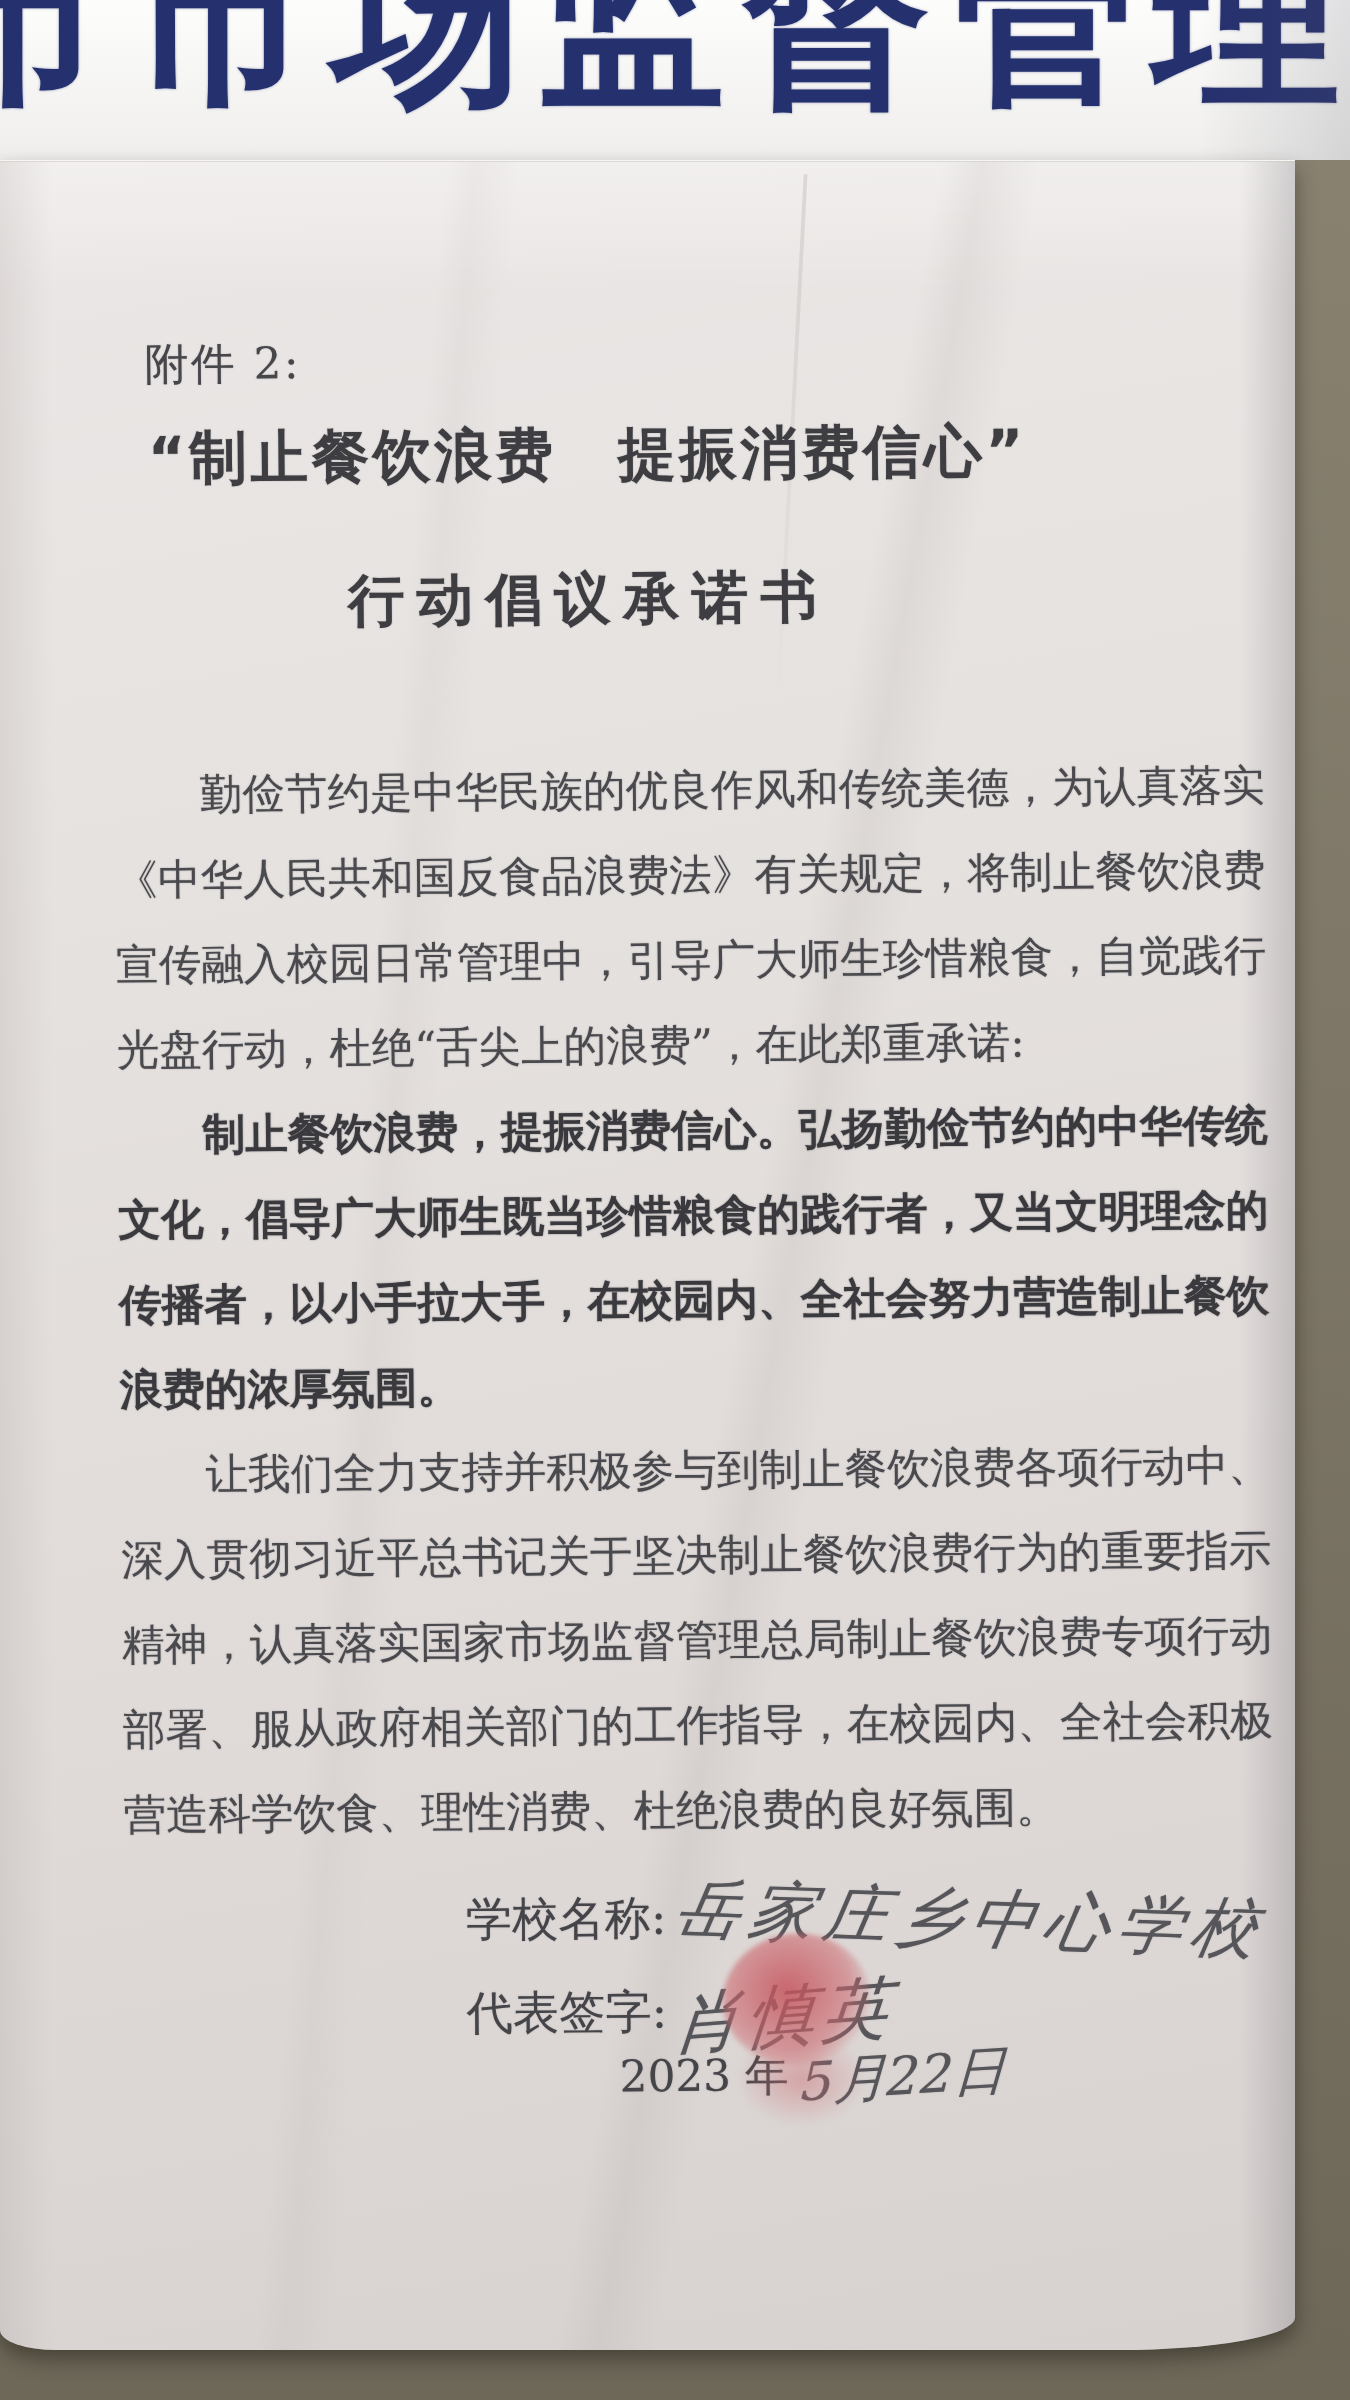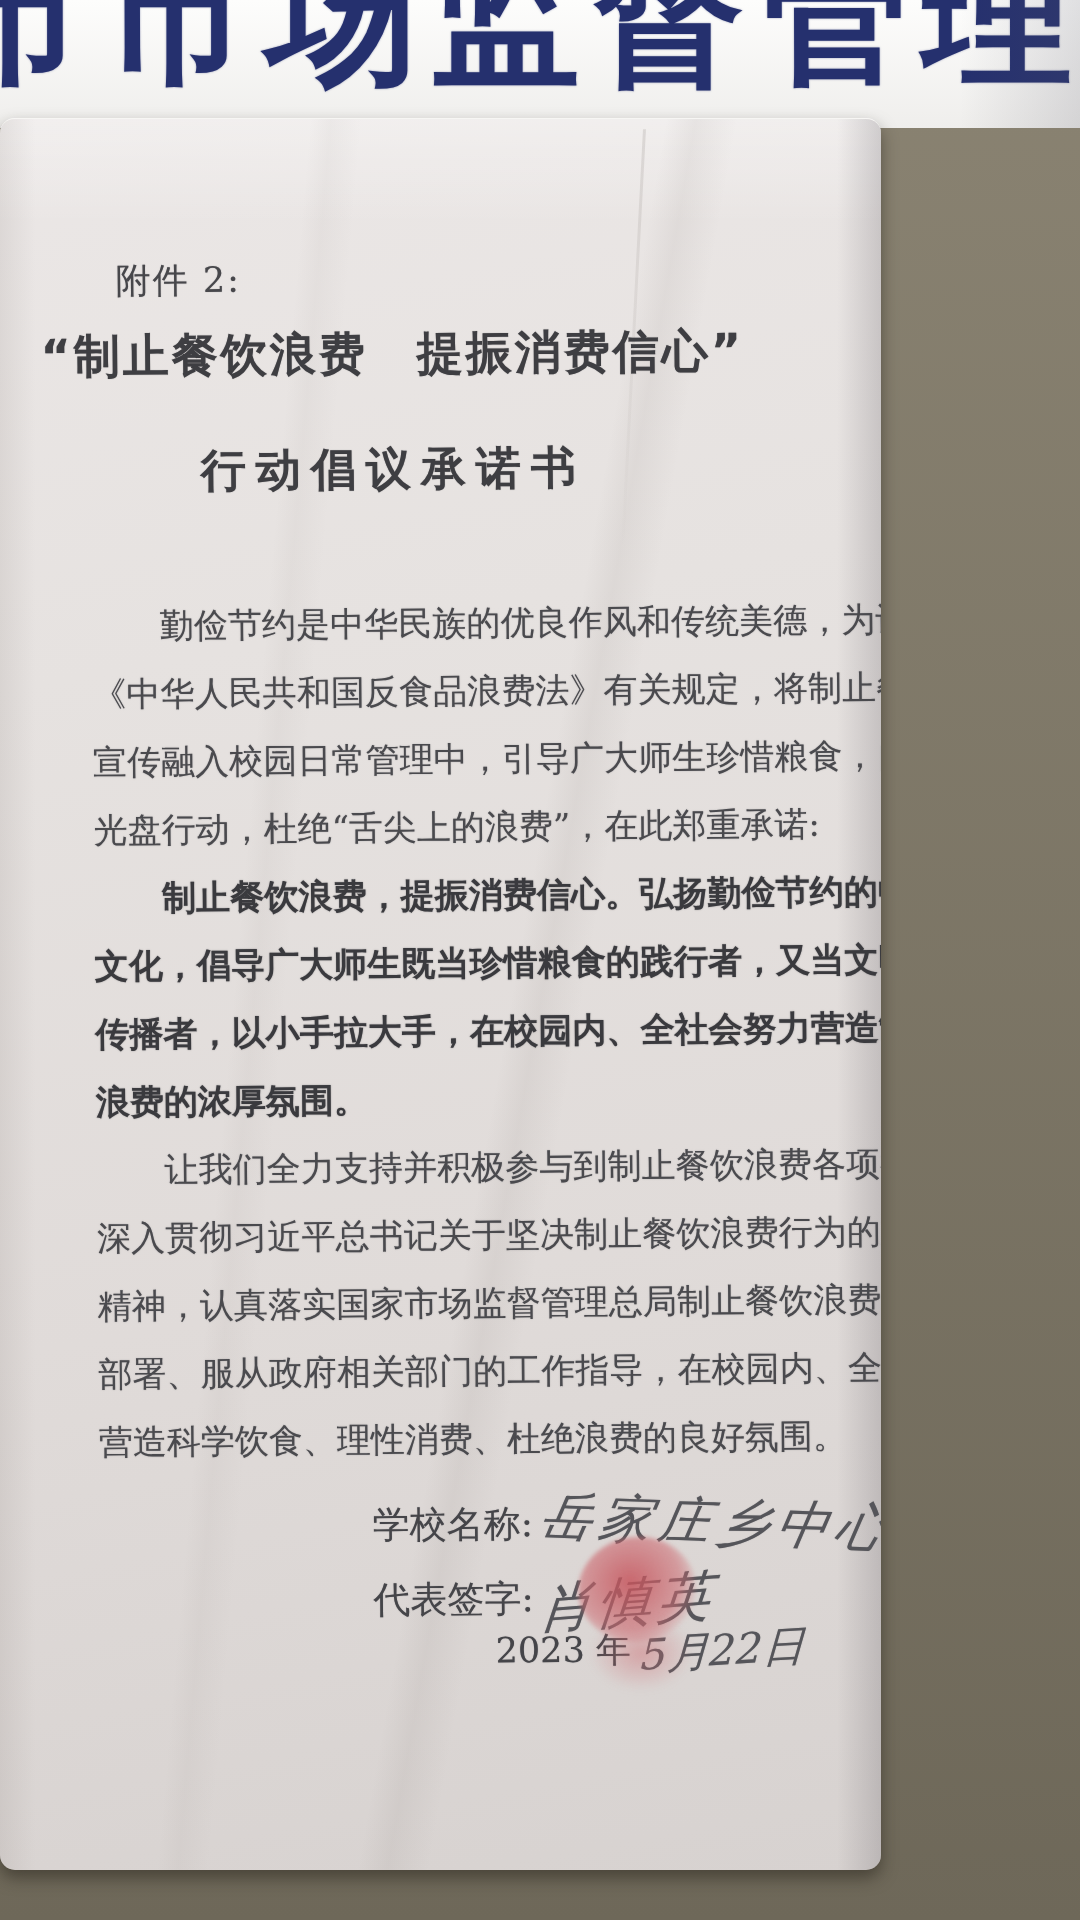--- a/index.html
+++ b/index.html
@@ -25,28 +25,27 @@
     font-family:"DejaVu Sans", sans-serif;
     text-shadow:0 0 2px rgba(37,48,110,.5);
   }
   .banner-shade {
     position:absolute; right:0; top:0; bottom:0; width:120px;
     background:linear-gradient(to left, rgba(90,90,105,.18), rgba(90,90,105,0));
   }
 
   
   .paper {
-    position:absolute; left:0; top:118px; width:881px; height:1752px;
+    position:absolute; left:0; top:128px; width:1036px; height:1752px;
     background:linear-gradient(170deg,#ebe7e6 0%, #e6e2e0 30%, #e0dbd9 65%, #d7d2d0 100%);
     border-top:1px solid #f7f6f4;
     border-bottom-left-radius:45px 16px;
     border-bottom-right-radius:140px 26px;
     box-shadow:0 8px 16px rgba(35,31,24,.5);
     overflow:hidden;
-    border-radius:15px;
   }
   
   .paper::before {
     content:""; position:absolute; inset:0; pointer-events:none;
     background:
       linear-gradient(100deg, transparent 56%, rgba(110,100,95,.08) 58.5%, transparent 62%),
       linear-gradient(95deg, transparent 30%, rgba(120,110,105,.05) 32%, transparent 35%),
       linear-gradient(to right, rgba(120,110,105,.12), transparent 4%),
       linear-gradient(to bottom, rgba(255,255,255,.35), transparent 6%);
   }

